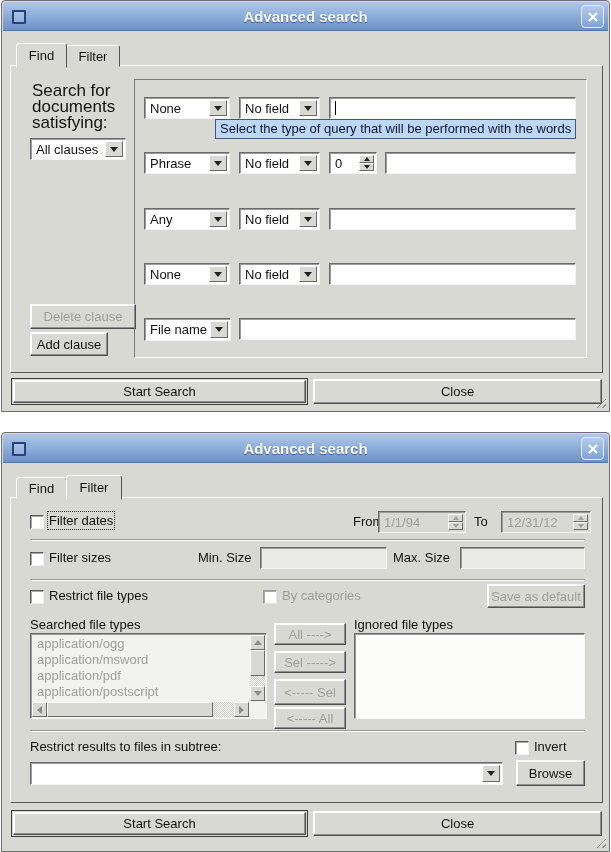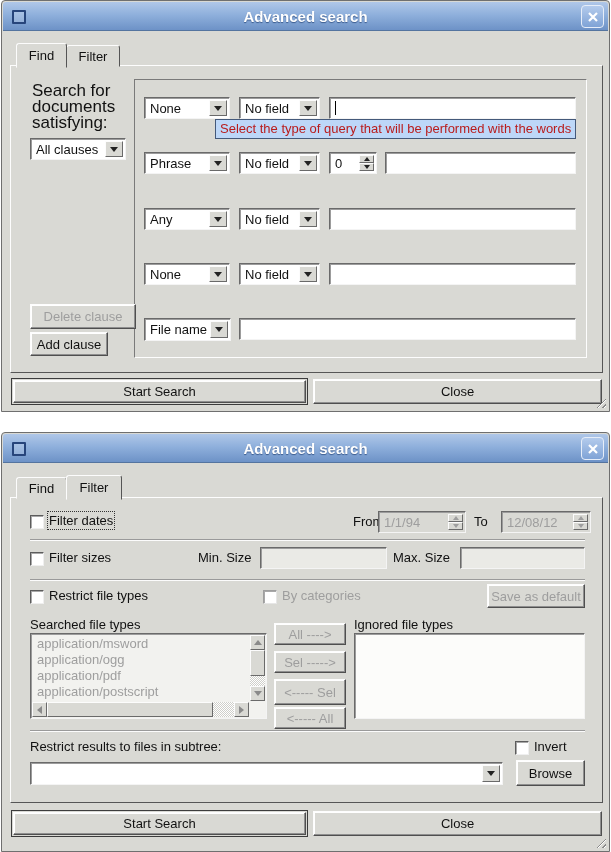--- a/index.html
+++ b/index.html
@@ -81,21 +81,21 @@
   .check.dis { border-color:#9e9e9e #e6e6e6 #e6e6e6 #9e9e9e; }
   .lbl { position:absolute; font-size:13px; white-space:nowrap; }
   .lbl.dis { color:#9e9e9e; }
   .focus-dotted { outline:1px dotted #333; outline-offset:1px; }
 
   .sep { position:absolute; height:0; border-top:1px solid #9a9a9a;
          border-bottom:1px solid #fcfcfc; }
 
   .tooltip { position:absolute; background:#bdd7f8; border:1px solid #44597a;
              height:18px; line-height:18px; padding:0 4px; white-space:nowrap;
-             font-size:13px; color:#b91c1c; z-index:6; }
+             font-size:13px; color:#0f172a; z-index:6; }
 
   
   .list { position:absolute; background:#f2f2ef; box-sizing:border-box;
           border:1px solid; border-color:#6a6a6a #f4f4f4 #f4f4f4 #6a6a6a;
           box-shadow:inset 1px 1px 0 #9c9c9c; overflow:hidden; }
   .list.white { background:#fcfcfa; }
   .list-items { position:absolute; left:2px; top:2px; right:17px; bottom:17px;
                 overflow:hidden; }
   .list-item { height:16px; line-height:16px; padding-left:4px; color:#9e9e9e;
                font-size:13px; white-space:nowrap; }
@@ -283,21 +283,21 @@
       <span class="spin-half">
           <i class="tri-up-s"></i>
         </span>
       <span class="spin-half">
           <i class="tri-dn-s"></i>
         </span>
     </span>
   </div>
   <span class="lbl" style="left:472px; top:81px;">To</span>
   <div class="field disbg gray" style="left:499px; top:78px; width:90px; height:22px; background:#d9d9d4;">
-    <span class="val" style="color:#9e9e9e;">12/08/12</span>
+    <span class="val" style="color:#9e9e9e;">12/31/12</span>
     <span class="spin-btns">
       <span class="spin-half">
           <i class="tri-up-s"></i>
         </span>
       <span class="spin-half">
           <i class="tri-dn-s"></i>
         </span>
     </span>
   </div>
   <div class="sep" style="left:28px; top:106px; width:555px;"></div>
@@ -316,22 +316,22 @@
   <span class="lbl dis" style="left:280px; top:155px;">By categories</span>
   <div class="btn dis" style="left:485px; top:151px; width:98px; height:24px;">
     <span>Save as default</span>
   </div>
 
   <span class="lbl" style="left:28px; top:184px;">Searched file types</span>
   <span class="lbl" style="left:352px; top:184px;">Ignored file types</span>
 
   <div class="list" style="left:28px; top:200px; width:237px; height:86px;">
     <div class="list-items">
+      <div class="list-item">application/ogg</div>
       <div class="list-item">application/msword</div>
-      <div class="list-item">application/ogg</div>
       <div class="list-item">application/pdf</div>
       <div class="list-item">application/postscript</div>
       <div class="list-item">application/vnd.ms-excel</div>
     </div>
     <div class="vscroll">
       <span class="sbtn" style="left:0; top:0; width:15px; height:15px;">
           <i class="tri-u"></i>
         </span>
       <span class="sbtn" style="left:0; top:15px; width:15px; height:26px;"></span>
       <span class="track" style="left:0; top:41px; width:15px; bottom:15px;"></span>

